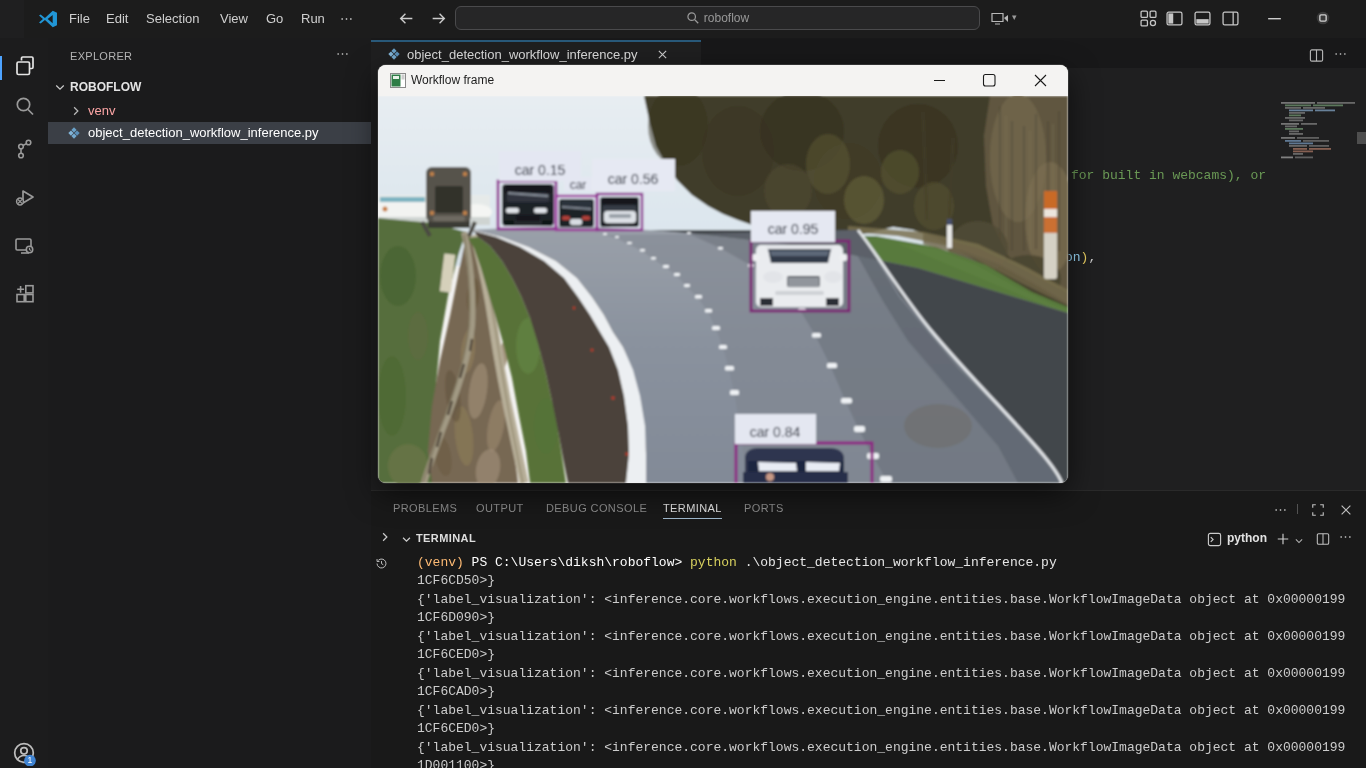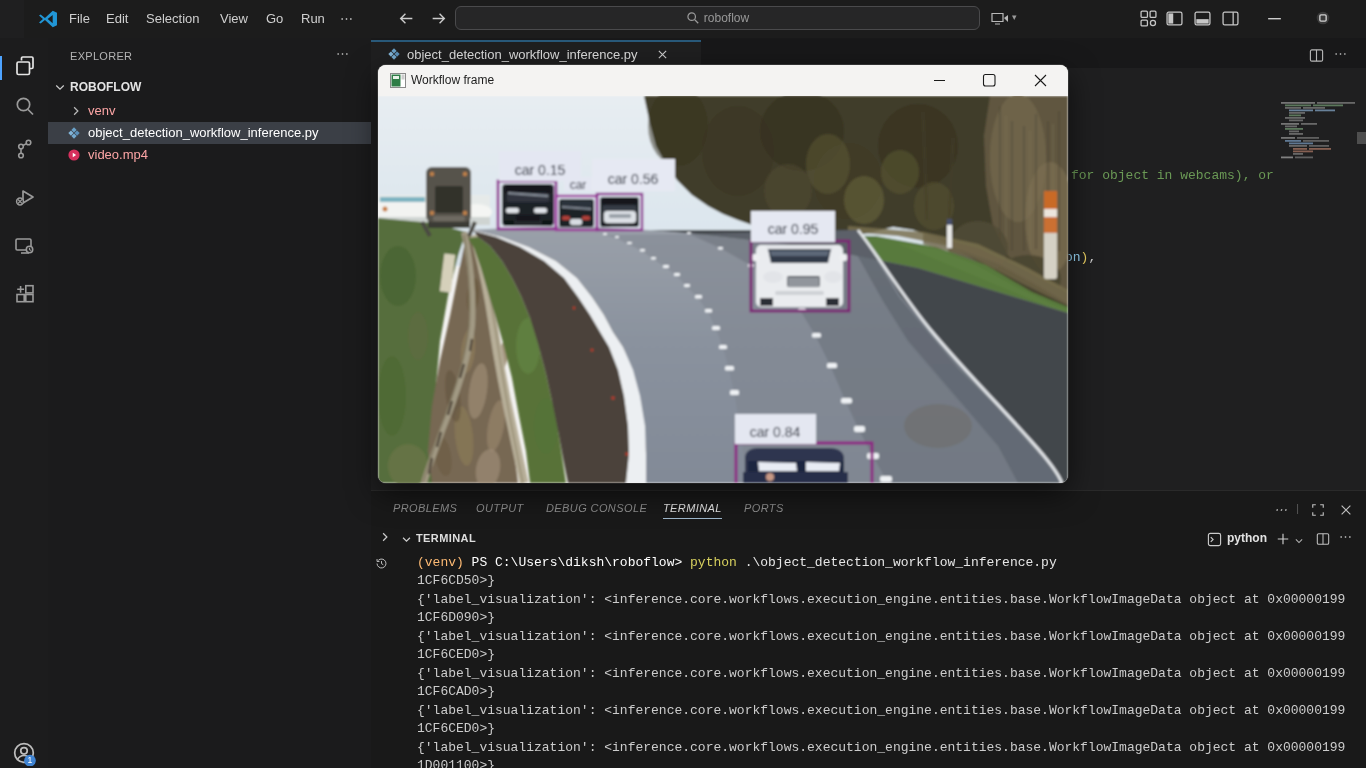--- a/index.html
+++ b/index.html
@@ -14,21 +14,21 @@
 
 #sidebar{position:absolute;left:48px;top:38px;width:323px;height:730px;background:#1b1b1c;color:#c2c2c2;}
 #sidebar .row{position:absolute;left:0;width:323px;height:22px;font-size:13px;color:#fca5a5;}
 
 #editor{position:absolute;left:371px;top:38px;width:995px;height:452px;background:#1f1f20;}
 #tabbar{position:absolute;left:0;top:0;width:995px;height:30px;background:#181819;}
 #tab1{position:absolute;left:0;top:2px;width:330px;height:28px;background:#1f1f20;border-top:2px solid #29597a;}
 .mono{font-family:"Liberation Mono",monospace;}
 
 #panel{position:absolute;left:371px;top:490px;width:995px;height:278px;background:#191919;border-top:1px solid #2a2a2a;}
-.ptab{position:absolute;top:11px;font-size:11px;color:#8f8f8f;letter-spacing:0.4px;font-style:italic;}
+.ptab{position:absolute;top:11px;font-size:11px;color:#8f8f8f;letter-spacing:0.4px;}
 .term{position:absolute;left:46px;font-size:13px;line-height:18.45px;color:#cccccc;font-family:"Liberation Mono",monospace;white-space:pre;}
 
 #floatwin{position:absolute;left:378px;top:65px;width:690px;height:418px;border-radius:8px;overflow:hidden;background:#f3f2f1;box-shadow:0 10px 30px rgba(0,0,0,0.6),0 0 0 1px rgba(90,90,90,0.55);}
 #fwtitle{position:absolute;left:0;top:0;width:690px;height:31px;background:#f4f3f2;}
 #fwtitle .t{position:absolute;left:33px;top:8px;font-size:12px;color:#1d1d1d;}
 #photo{position:absolute;left:0;top:31px;width:690px;height:387px;}
 </style></head>
 <body>
 
 <div id="titlebar">
@@ -161,27 +161,20 @@
     <svg class="abs" style="left:19px;top:4px" width="14" height="14" viewBox="0 0 16 16">
         <g fill="#6aa1c8">
           <path d="M8 1.5 11 4.5 8 7.5 5 4.5z"></path>
           <path d="M4.5 5 7.5 8 4.5 11 1.5 8z" fill="#81b4d8"></path>
           <path d="M11.5 5l3 3-3 3-3-3z" fill="#5d92bb"></path>
           <path d="M8 8.5l3 3-3 3-3-3z" fill="#74a9cf"></path>
         </g>
       </svg>
     <span class="abs" style="left:40px;top:3px">object_detection_workflow_inference.py</span>
   </div>
-  <div class="row" style="top:106px">
-    <svg class="abs" style="left:19px;top:4px" width="14" height="14" viewBox="0 0 16 16">
-        <circle cx="8" cy="8" r="6.4" fill="#d6305d"></circle>
-        <path d="M6.6 5.4 10.4 8l-3.8 2.6z" fill="#fff"></path>
-      </svg>
-    <span class="abs" style="left:40px;top:3px">video.mp4</span>
-  </div>
 </div>
 
 <div id="editor">
   <div id="tabbar">
     <div id="tab1"></div>
     <svg class="abs" style="left:16px;top:9px" width="14" height="14" viewBox="0 0 16 16">
         <g fill="#6aa1c8">
           <path d="M8 1.5 11 4.5 8 7.5 5 4.5z"></path>
           <path d="M4.5 5 7.5 8 4.5 11 1.5 8z" fill="#81b4d8"></path>
           <path d="M11.5 5l3 3-3 3-3-3z" fill="#5d92bb"></path>
@@ -192,21 +185,21 @@
     <svg class="abs" style="left:285px;top:10px" width="13" height="13" viewBox="0 0 16 16">
         <path d="M3.5 3.5l9 9M12.5 3.5l-9 9" stroke="#cccccc" stroke-width="1.4"></path>
       </svg>
     <svg class="abs" style="left:938px;top:10px" width="15" height="15" viewBox="0 0 16 16">
         <rect x="1.5" y="2" width="13" height="12" rx="1.5" stroke="#b6b6b6" fill="none" stroke-width="1.2"></rect>
         <path d="M8 2v12" stroke="#b6b6b6" stroke-width="1.2"></path>
       </svg>
     <span class="abs" style="left:963px;top:8px;font-size:13px;color:#b6b6b6;letter-spacing:1px">⋯</span>
   </div>
 
-  <div class="mono abs" style="left:700px;top:130px;font-size:13px;color:#6a9955;white-space:pre">for object in webcams), or</div>
+  <div class="mono abs" style="left:700px;top:130px;font-size:13px;color:#6a9955;white-space:pre">for built in webcams), or</div>
   <div class="mono abs" style="left:694px;top:212px;font-size:13px;white-space:pre"><span style="color:#9cdcfe">on</span><span style="color:#e8cd60">)</span><span style="color:#cccccc">,</span></div>
 
   <svg class="abs" style="left:910px;top:62px" width="74" height="60" viewBox="0 0 74 60">
       <rect x="0" y="2" width="34" height="1.8" fill="#8a8a8a" opacity="0.8"></rect>
       <rect x="36" y="2" width="38" height="1.8" fill="#7a7a7a" opacity="0.8"></rect>
       <rect x="4" y="4.5" width="26" height="1.8" fill="#6b8f6b" opacity="0.8"></rect>
       <rect x="32" y="4.5" width="30" height="1.8" fill="#6b8f6b" opacity="0.8"></rect>
       <rect x="4" y="7" width="16" height="1.8" fill="#7a7a7a" opacity="0.8"></rect>
       <rect x="22" y="7" width="22" height="1.8" fill="#7a7a7a" opacity="0.8"></rect>
       <rect x="8" y="9.5" width="24" height="1.8" fill="#7a9ab8" opacity="0.8"></rect>

